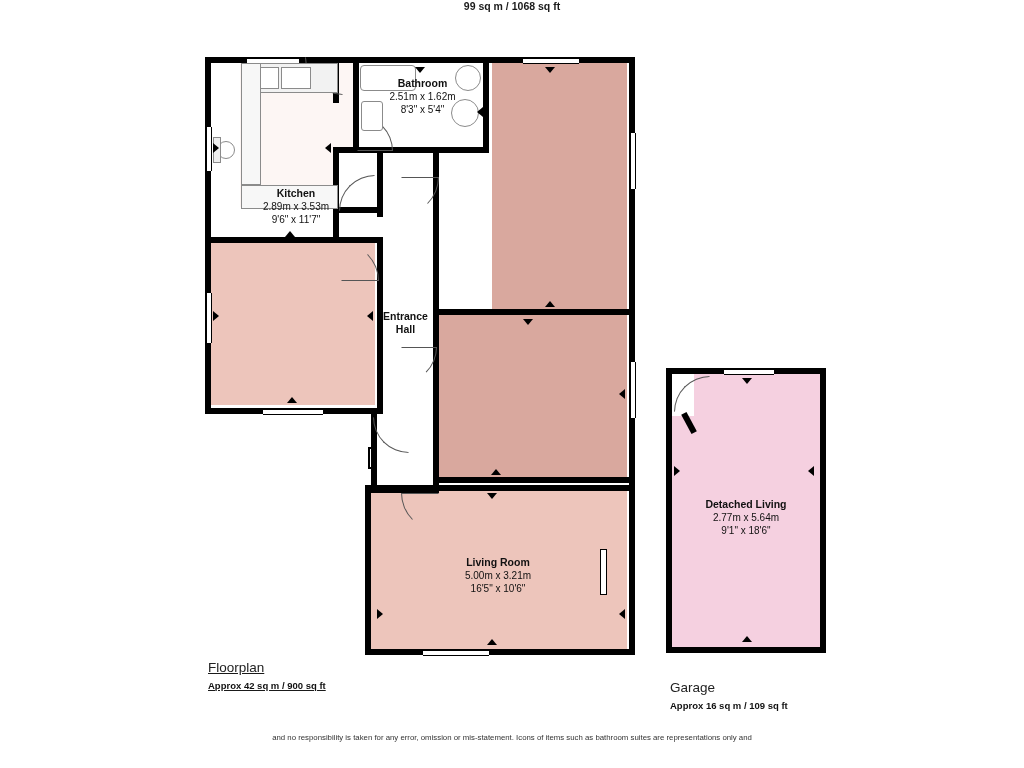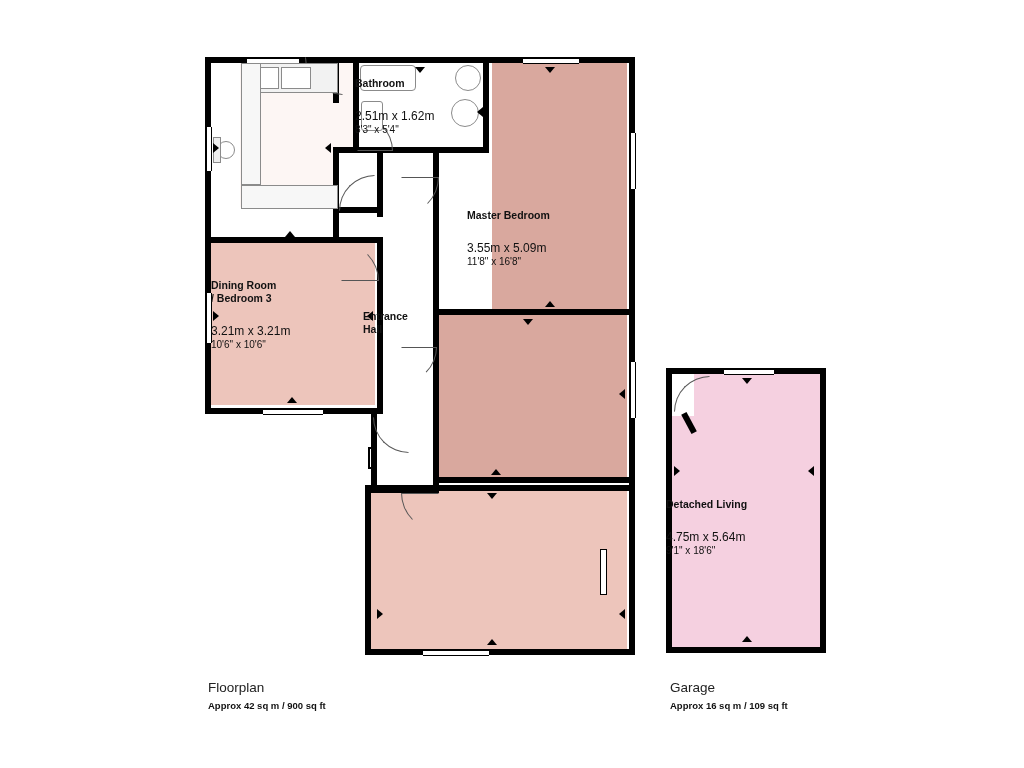--- a/index.html
+++ b/index.html
@@ -38,26 +38,27 @@
   .wall {
     position: absolute;
     background: #000000;
   }
   .room {
     position: absolute;
     box-sizing: border-box;
   }
   .room-label {
     position: absolute;
+    text-align: center;
     line-height: 13px;
     font-size: 10px;
     color: #111111;
   }
   .room-label .nm { font-weight: bold; font-size: 10.5px; display:block; }
-  .room-label .dm { display:block; font-size: 12px; margin-top: 20px; }
+  .room-label .dm { display:block; font-size: 10px; }
   .room-label .df { display:block; font-size: 10px; }
 
   
   .fill-dark { background: #d9a89e; }
   .fill-mid  { background: #edc5bb; }
   .fill-white{ background: #ffffff; }
   .fill-pink { background: #f5d0e0; }
 
   
   .arrow { position: absolute; width: 0; height: 0; }
@@ -104,20 +105,21 @@
     text-align: center;
     font-size: 7.8px;
     line-height: 10.5px;
     color: #333333;
   }
 </style>
 </head>
 <body>
 
 <div id="header" class="abs">
+  <div class="line2">99 sq m / 1068 sq ft</div>
 </div>
 
 <div id="floorplan-shell" class="abs">
 
   <div class="room fill-white" style="left:5px; top:5px; width:175px; height:175px;"></div>
 
   <div class="room" style="left:35px; top:5px; width:145px; height:145px; background:#fdf6f4;"></div>
 
   <div class="room fill-white" style="left:152px; top:5px; width:125px; height:85px;"></div>
 
@@ -220,46 +222,45 @@
   <div class="arrow left" style="left:162px; top:254px;"></div>
   <div class="arrow up" style="left:82px; top:340px;"></div>
   <div class="arrow down" style="left:318px; top:262px;"></div>
   <div class="arrow up" style="left:286px; top:412px;"></div>
   <div class="arrow left" style="left:414px; top:332px;"></div>
   <div class="arrow right" style="left:172px; top:552px;"></div>
   <div class="arrow left" style="left:414px; top:552px;"></div>
   <div class="arrow up" style="left:282px; top:582px;"></div>
   <div class="arrow down" style="left:282px; top:436px;"></div>
 
+  <div class="room-label" style="left:16px; top:130px; width:150px;">
+    <span class="nm">Kitchen</span>
+    <span class="dm">2.89m x 3.53m</span>
+    <span class="df">9'6" x 11'7"</span>
+  </div>
 
   <div class="room-label" style="left:150px; top:20px; width:135px;">
     <span class="nm">Bathroom</span>
     <span class="dm">2.51m x 1.62m</span>
     <span class="df">8'3" x 5'4"</span>
   </div>
 
-  <div class="room-label" style="left:262px; top:152px; width:185px;">
-    <span class="nm">Master Bedroom</span>
-    <span class="dm">3.55m x 5.09m</span>
-    <span class="df">11'8" x 16'8"</span>
-  </div>
-
-  <div class="room-label" style="left:6px; top:222px; width:165px;">
-    <span class="nm">Dining Room</span>
-    <span class="nm">/ Bedroom 3</span>
-    <span class="dm">3.21m x 3.21m</span>
-    <span class="df">10'6" x 10'6"</span>
-  </div>
+
 
   <div class="room-label" style="left:158px; top:253px; width:85px;">
     <span class="nm">Entrance</span>
     <span class="nm">Hall</span>
   </div>
 
 
+  <div class="room-label" style="left:208px; top:499px; width:170px;">
+    <span class="nm">Living Room</span>
+    <span class="dm">5.00m x 3.21m</span>
+    <span class="df">16'5" x 10'6"</span>
+  </div>
 </div>
 
 <div id="garage-shell" class="abs">
   <div class="room fill-pink" style="left:6px; top:6px; width:148px; height:273px;"></div>
 
   <div class="room fill-white" style="left:6px; top:6px; width:22px; height:42px; background:#ffffff;"></div>
 
   <div class="wall" style="left:0px; top:0px; width:160px; height:6px;"></div>
   <div class="wall" style="left:0px; top:279px; width:160px; height:6px;"></div>
   <div class="wall" style="left:0px; top:0px; width:6px; height:285px;"></div>
@@ -269,29 +270,30 @@
   <div class="window" style="left:58px; top:1px; width:50px; height:4px;"></div>
   <div class="door-arc" style="left:8px; top:8px; width:34px; height:34px; border-color:#555; border-bottom-color:transparent; border-right-color:transparent; border-radius:100% 0 0 0;"></div>
 
   <div class="arrow down" style="left:76px; top:10px;"></div>
   <div class="arrow up" style="left:76px; top:268px;"></div>
   <div class="arrow right" style="left:8px; top:98px;"></div>
   <div class="arrow left" style="left:142px; top:98px;"></div>
 
   <div class="room-label" style="left:0px; top:130px; width:160px;">
     <span class="nm">Detached Living</span>
-    <span class="dm">4.75m x 5.64m</span>
+    <span class="dm">2.77m x 5.64m</span>
     <span class="df">9'1" x 18'6"</span>
   </div>
 </div>
 
-<div class="abs" style="left:208px; top:680px;">
+<div class="abs" style="left:208px; top:660px;text-decoration:underline;">
   <div class="foot-title">Floorplan</div>
   <div class="foot-sub" style="margin-top:5px;">Approx 42 sq m / 900 sq ft</div>
 </div>
 
 <div class="abs" style="left:670px; top:680px;">
   <div class="foot-title">Garage</div>
   <div class="foot-sub" style="margin-top:5px;">Approx 16 sq m / 109 sq ft</div>
 </div>
 
 <div id="disclaimer" class="abs">
+  <div>and no responsibility is taken for any error, omission or mis-statement. Icons of items such as bathroom suites are representations only and</div>
 </div>
 
 </body></html>

